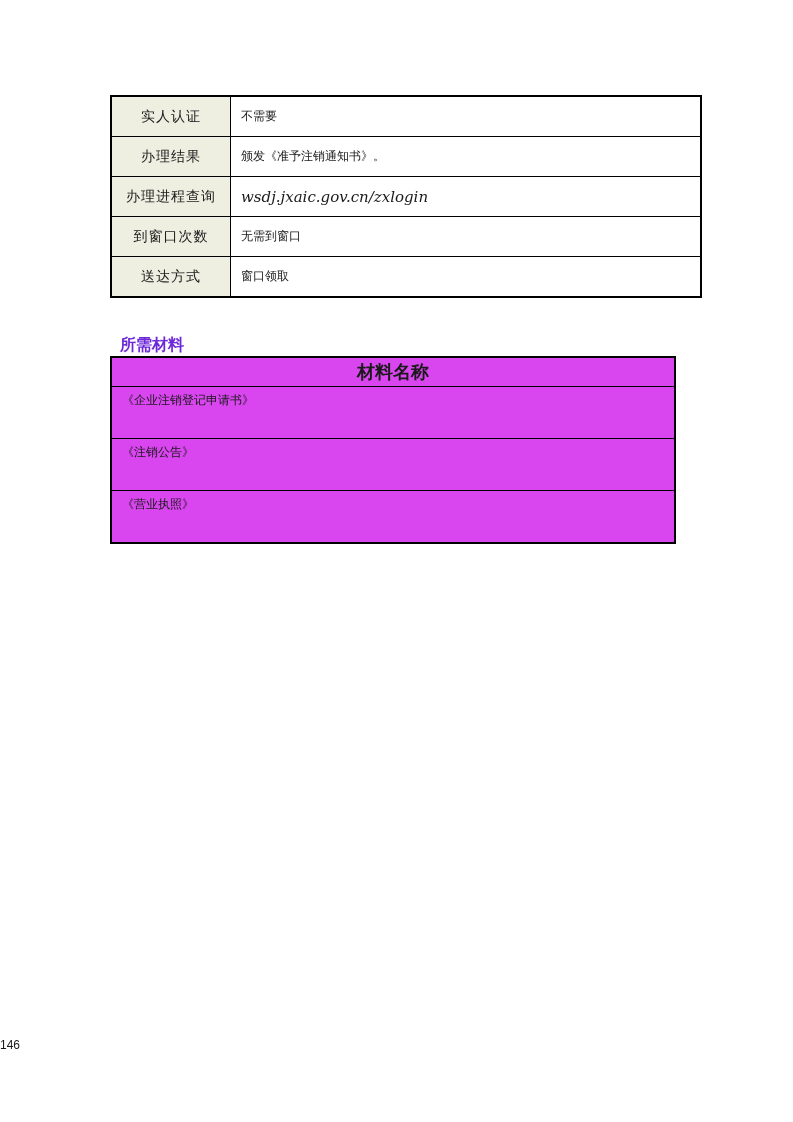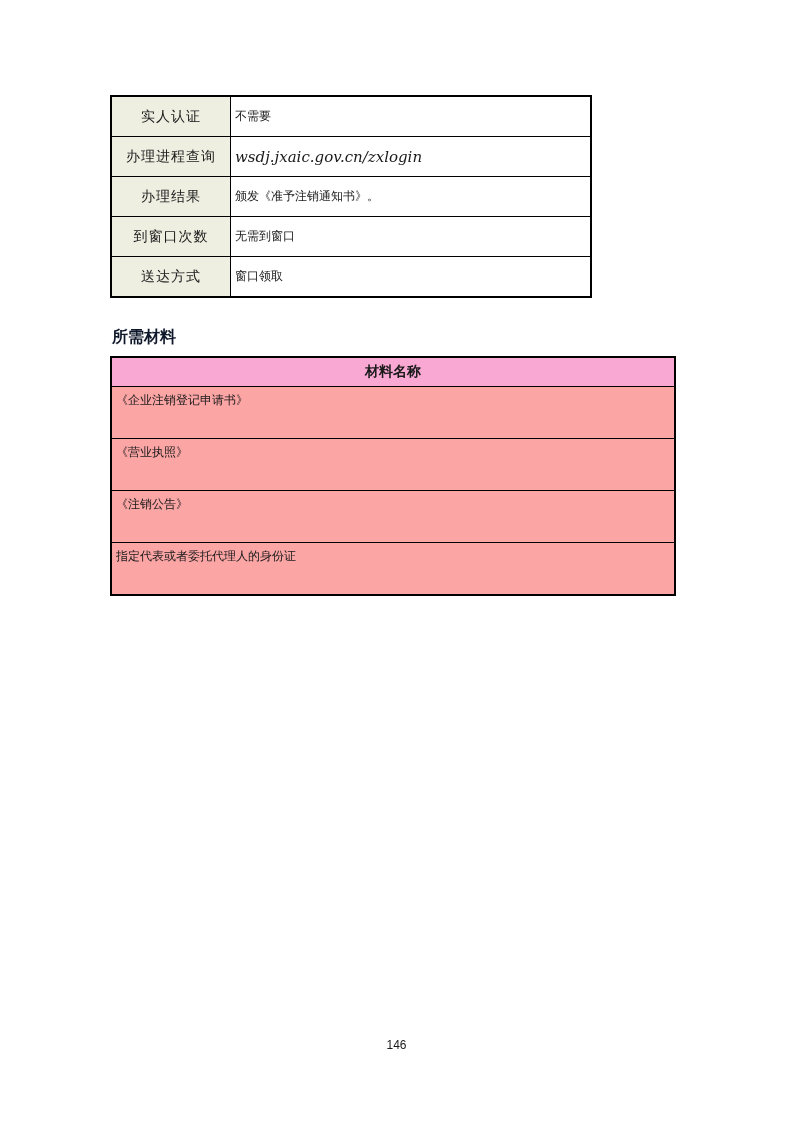--- a/index.html
+++ b/index.html
@@ -15,118 +15,118 @@
     overflow: hidden;
     font-family: "Liberation Serif", "DejaVu Serif", serif;
     color: #1a1a1a;
   }
 
   
   table.info-table {
     position: absolute;
     left: 110px;
     top: 95px;
-    width: 482px;
+    width: 592px;
     border-collapse: collapse;
     table-layout: fixed;
     border: 2px solid #000000;
   }
   table.info-table th.label-cell {
     width: 116px;
     background: #eeeee1;
     border: 1px solid #000000;
     font-size: 14px;
     font-weight: normal;
     text-align: center;
     vertical-align: middle;
     height: 37px;
     letter-spacing: 1px;
   }
   table.info-table td.value-cell {
     border: 1px solid #000000;
     font-size: 12px;
-    padding: 0 4px;
+    padding: 0 10px;
     vertical-align: middle;
     background: #ffffff;
   }
   table.info-table td.value-cell.latin-script {
     font-style: italic;
     font-size: 15px;
     font-family: "DejaVu Serif", serif;
   }
 
   
   .materials-heading {
     position: absolute;
     left: 112px;
     top: 327px;
-    margin: 0;
+    margin: 8px;
     font-size: 16px;
     font-weight: bold;
-    color: #0f172a;
+    color: #6d28d9;
   }
 
   
   table.materials-table {
     position: absolute;
     left: 110px;
     top: 356px;
     width: 566px;
     border-collapse: collapse;
     table-layout: fixed;
     border: 2px solid #000000;
   }
   table.materials-table th.header-cell {
-    background: #f9a8d4;
+    background: #d946ef;
     border: 1px solid #000000;
     height: 26px;
-    font-size: 14px;
+    font-size: 18px;
     font-weight: bold;
     text-align: center;
     vertical-align: middle;
   }
   table.materials-table td.item-cell {
     border: 1px solid #000000;
     height: 41px;
     font-size: 12px;
-    padding: 5px 4px;
+    padding: 5px 10px;
     vertical-align: top;
-    background: #fca5a5;
+    background: #d946ef;
   }
 
   
   .page-number {
     position: absolute;
     left: 0;
     top: 1038px;
     width: 100%;
-    text-align: center;
+    text-align: left;
     font-size: 12px;
     font-family: "Liberation Sans", "DejaVu Sans", sans-serif;
     color: #1a1a1a;
   }
 </style>
 </head>
 <body>
 
 <div class="page">
 
   <table class="info-table">
     <tbody id="info-table-body">
         <tr>
           <th class="label-cell">实人认证</th>
           <td class="value-cell">不需要</td>
         </tr>
         <tr>
+          <th class="label-cell">办理结果</th>
+          <td class="value-cell">颁发《准予注销通知书》。</td>
+        </tr>
+        <tr>
           <th class="label-cell">办理进程查询</th>
           <td class="value-cell latin-script">wsdj.jxaic.gov.cn/zxlogin</td>
-        </tr>
-        <tr>
-          <th class="label-cell">办理结果</th>
-          <td class="value-cell">颁发《准予注销通知书》。</td>
         </tr>
         <tr>
           <th class="label-cell">到窗口次数</th>
           <td class="value-cell">无需到窗口</td>
         </tr>
         <tr>
           <th class="label-cell">送达方式</th>
           <td class="value-cell">窗口领取</td>
         </tr>
       </tbody>
@@ -138,26 +138,23 @@
     <thead>
       <tr>
         <th class="header-cell">材料名称</th>
       </tr>
     </thead>
     <tbody id="materials-table-body">
         <tr>
           <td class="item-cell">《企业注销登记申请书》</td>
         </tr>
         <tr>
-          <td class="item-cell">《营业执照》</td>
-        </tr>
-        <tr>
           <td class="item-cell">《注销公告》</td>
         </tr>
         <tr>
-          <td class="item-cell">指定代表或者委托代理人的身份证</td>
+          <td class="item-cell">《营业执照》</td>
         </tr>
       </tbody>
   </table>
 
   <div class="page-number">146</div>
 
 </div>
 
 </body></html>

